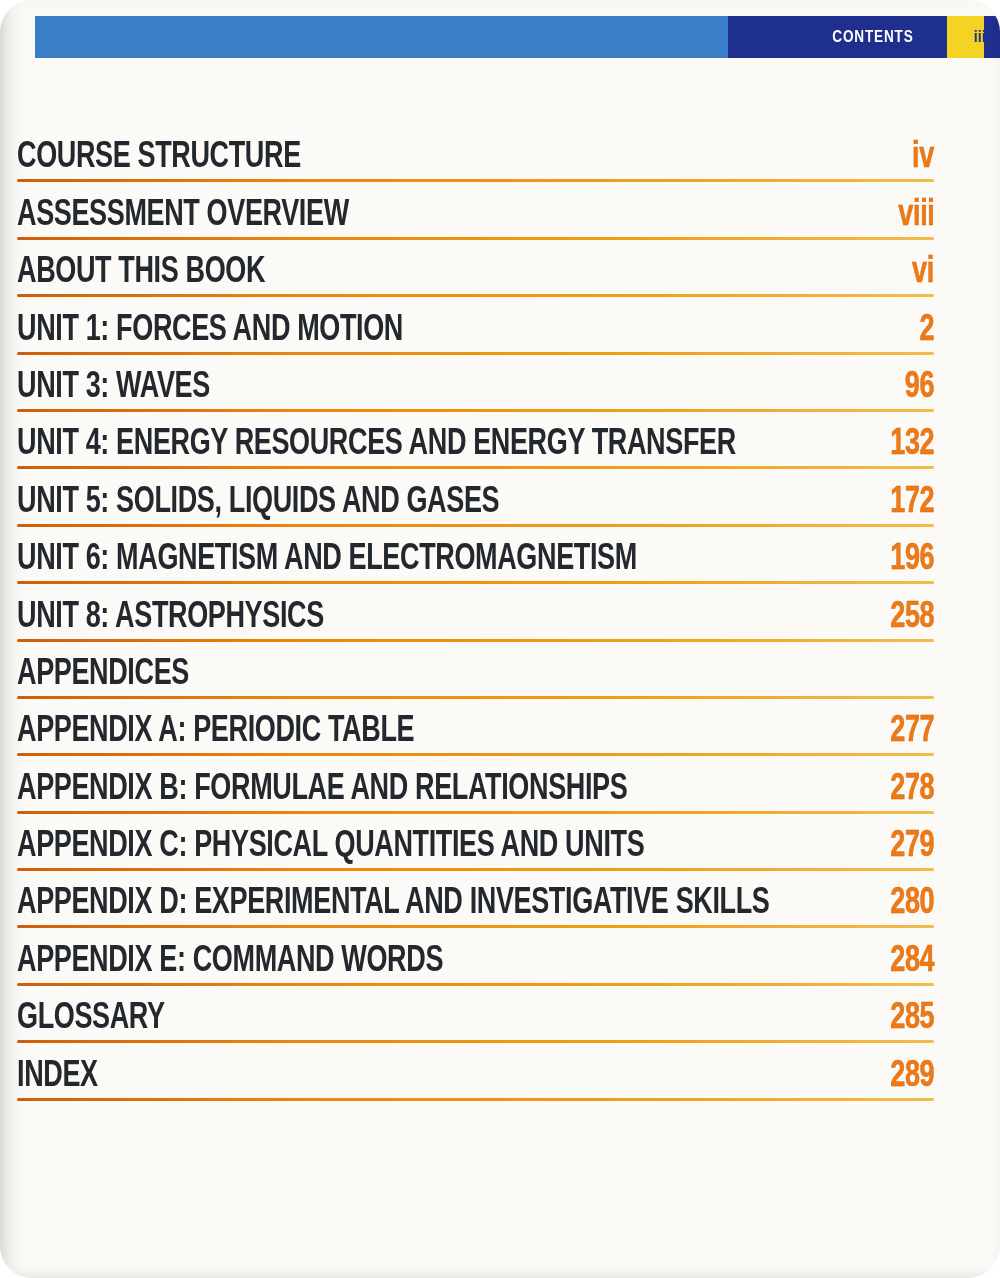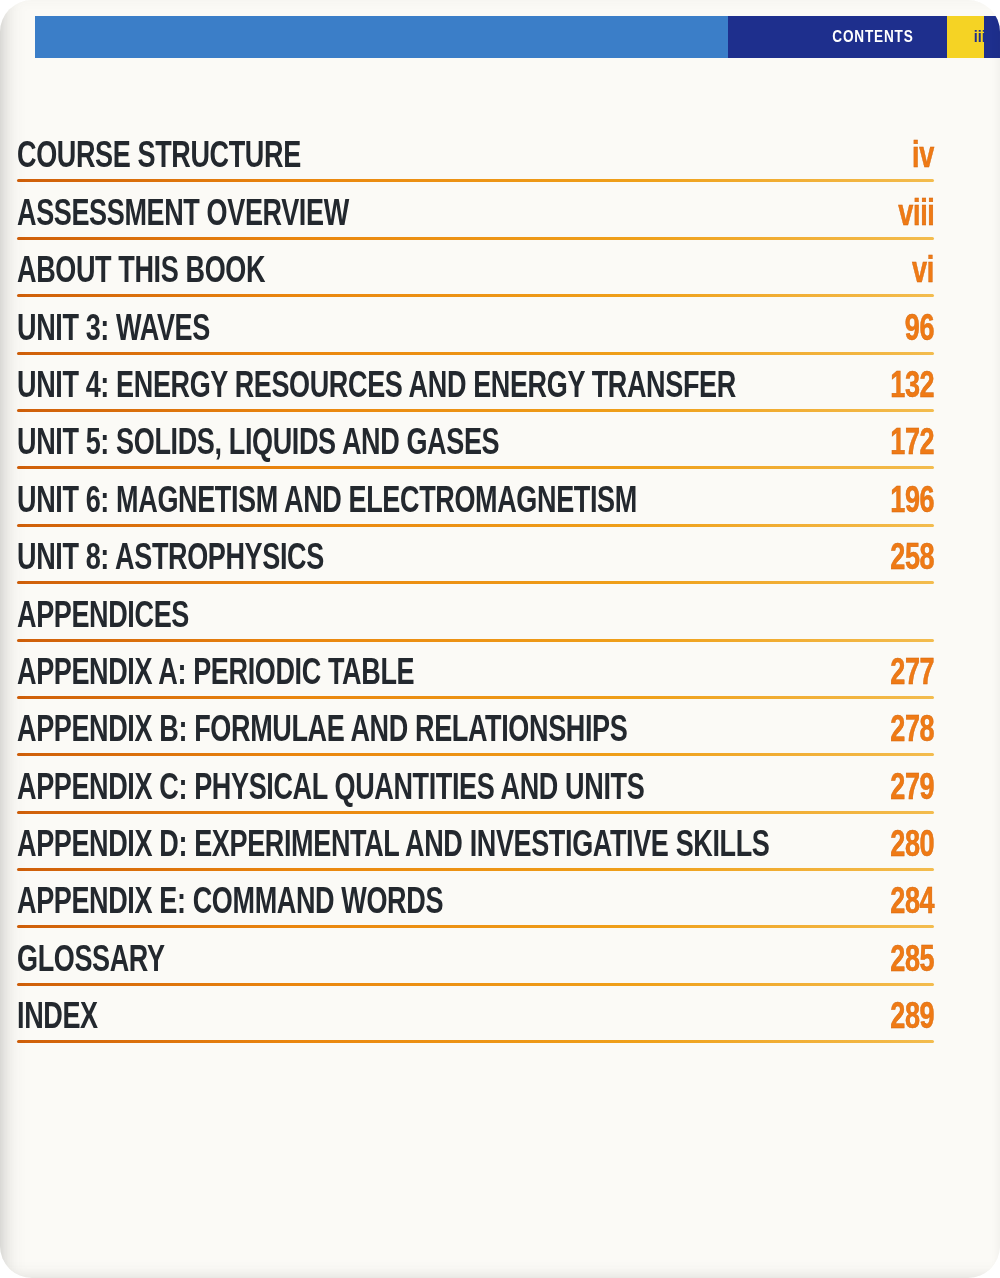--- a/index.html
+++ b/index.html
@@ -92,20 +92,25 @@
       <span class="pageno">viii</span>
       <div class="rule"></div>
     </div>
 
     <div class="row">
       <span class="title">ABOUT THIS BOOK</span>
       <span class="pageno">vi</span>
       <div class="rule"></div>
     </div>
 
+    <div class="row">
+      <span class="title">UNIT 1: FORCES AND MOTION</span>
+      <span class="pageno">2</span>
+      <div class="rule"></div>
+    </div>
 
 
     <div class="row">
       <span class="title">UNIT 3: WAVES</span>
       <span class="pageno">96</span>
       <div class="rule"></div>
     </div>
 
     <div class="row">
       <span class="title">UNIT 4: ENERGY RESOURCES AND ENERGY TRANSFER</span>

